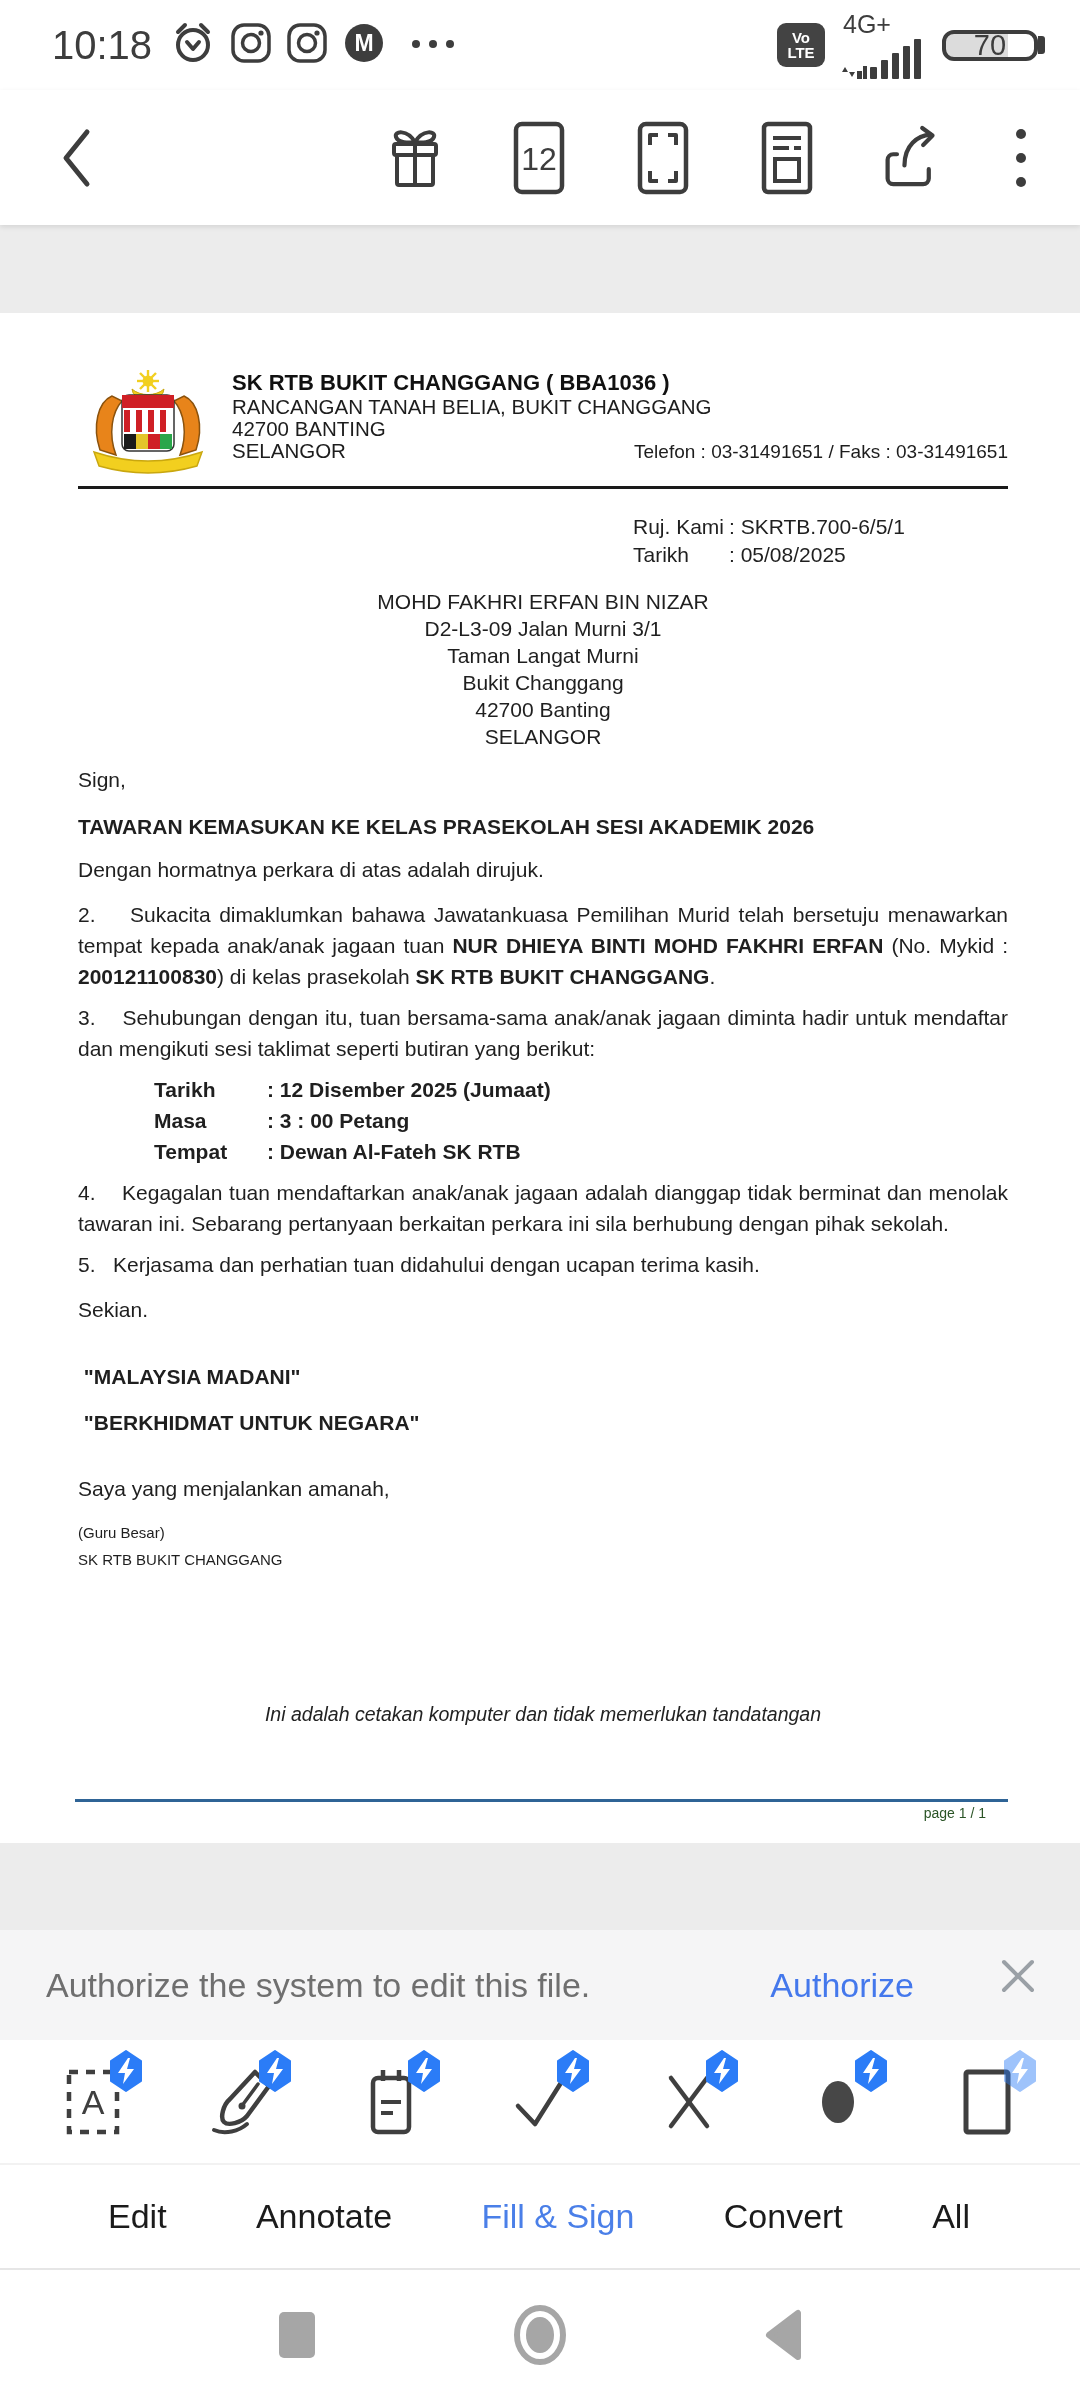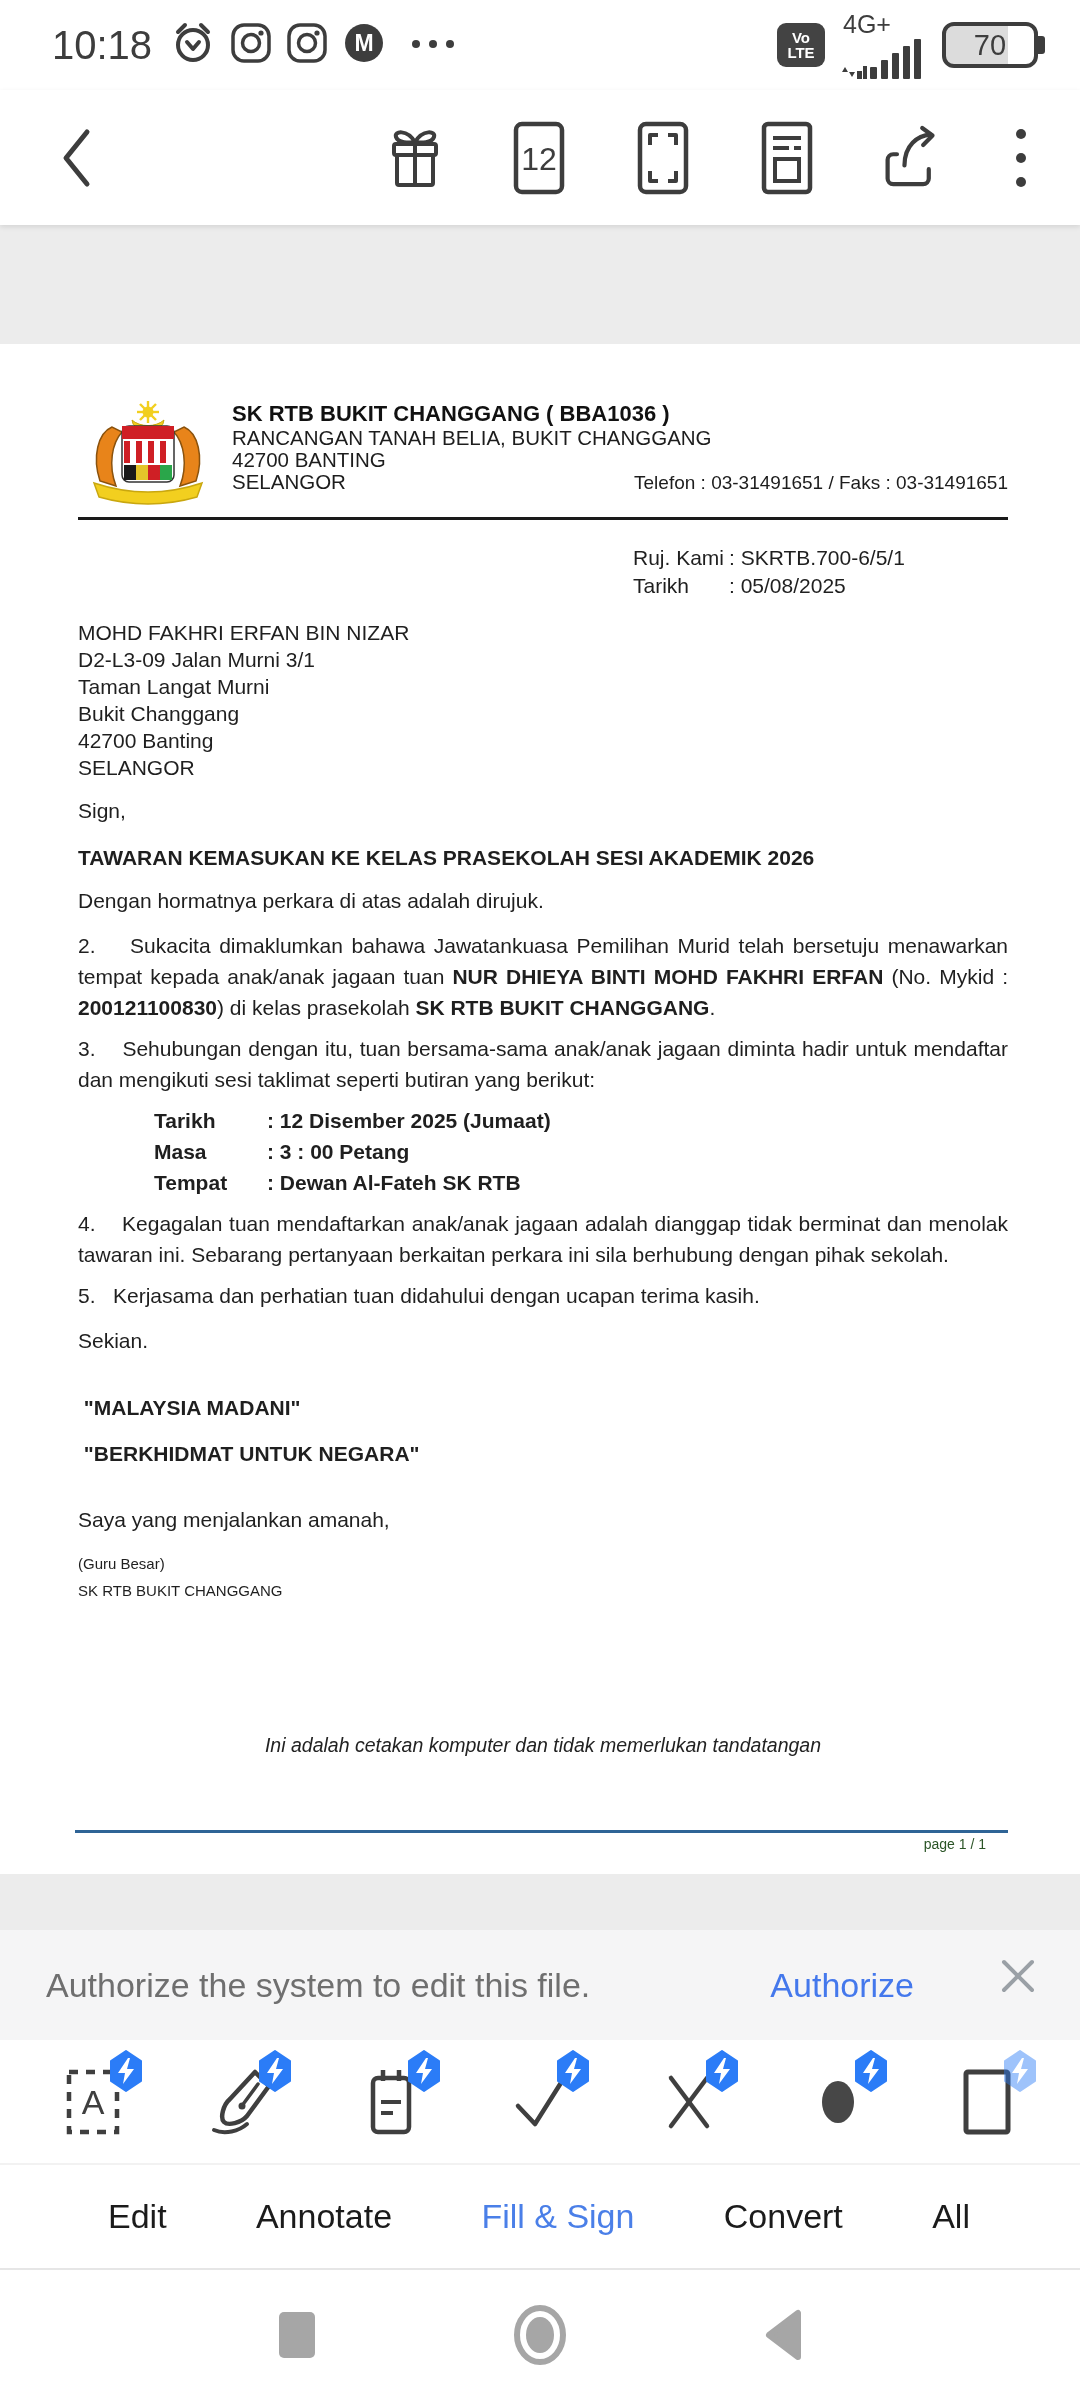--- a/index.html
+++ b/index.html
@@ -13,48 +13,48 @@
   .status-bar { height:90px; background:#fff; display:flex; align-items:center; padding:0 42px 0 52px; flex:0 0 auto; }
   .sb-left { display:flex; align-items:center; gap:14px; }
   .sb-time { font-size:40px; color:#3d3d3d; letter-spacing:0; margin-right:4px; }
   .sb-right { margin-left:auto; display:flex; align-items:center; gap:16px; }
   .volte { width:48px; height:44px; background:#434343; border-radius:9px; color:#fff;
            display:flex; flex-direction:column; align-items:center; justify-content:center; line-height:1; }
   .volte span { font-size:15px; font-weight:bold; }
   .netblock { display:flex; flex-direction:column; align-items:flex-start; line-height:1; }
   .netlabel { font-size:25px; color:#3d3d3d; margin-left:2px; }
   .netbars { display:flex; align-items:flex-end; gap:3px; margin-top:2px; }
-  .battery { position:relative; width:96px; height:46px; border:4px solid #3d3d3d; border-radius:12px;
+  .battery { position:relative; width:96px; height:31px; border:4px solid #3d3d3d; border-radius:12px;
              background:linear-gradient(to right,#dcdcdc 0 70%, #fff 70%);
              display:flex; align-items:center; justify-content:center; }
   .battery .pct { font-size:29px; color:#3d3d3d; }
   .battery .nub { position:absolute; right:-11px; top:50%; transform:translateY(-50%);
                   width:7px; height:18px; background:#3d3d3d; border-radius:0 3px 3px 0; }
   
   .toolbar { height:135px; background:#fff; display:flex; align-items:center; padding:0 44px 0 48px;
              box-shadow:0 2px 5px rgba(0,0,0,0.10); position:relative; z-index:3; flex:0 0 auto; }
   .tb-spacer { flex:1; }
   .tb-group { display:flex; align-items:center; gap:66px; }
   .tb-btn { display:flex; align-items:center; justify-content:center; width:58px; height:78px; }
   
-  .doc-area { height:1705px; background:#ececec; padding-top:119px; flex:0 0 auto; }
+  .doc-area { height:1705px; background:#ececec; padding-top:88px; flex:0 0 auto; }
   .page { background:#fff; width:1080px; height:1530px; position:relative;
           padding:55px 72px 0 78px; color:#1f1f1f; }
   .letterhead { display:flex; gap:14px; }
   .crest { flex:0 0 140px; }
   .lh-text { flex:1; padding-top:2px; }
   .lh-title { font-size:22px; font-weight:bold; color:#111; line-height:26px; }
   .lh-line { font-size:20.5px; line-height:22px; color:#1d1d1d; }
   .lh-last { display:flex; align-items:baseline; }
   .lh-contact { margin-left:auto; font-size:19px; color:#1d1d1d; }
   .rule { height:3px; background:#1a1a1a; margin-top:6px; }
   .ref-block { margin-left:555px; margin-top:24px; font-size:21px; line-height:28px; }
   .ref-row { display:flex; }
   .ref-label { width:96px; }
-  .recipient { margin-top:19px; font-size:21px; line-height:27px; }
+  .recipient { margin-top:19px; font-size:21px; line-height:27px;text-align:center; }
   .salutation { margin-top:16px; font-size:21px; line-height:27px; }
   .subject { margin-top:20px; font-size:21px; font-weight:bold; line-height:27px; }
   .para { font-size:21px; line-height:31px; }
   .jst { text-align:justify; } .p-top14 { margin-top:14px; } .p-top10 { margin-top:10px; }
   .details { margin-top:10px; font-size:21px; font-weight:bold; line-height:31px; margin-left:76px; }
   .det-row { display:flex; }
   .det-label { width:113px; }
   .closing { margin-top:14px; font-size:21px; line-height:31px; }
   .slogan1 { margin-top:36px; font-size:21px; font-weight:bold; line-height:31px; }
   .slogan2 { margin-top:15px; font-size:21px; font-weight:bold; line-height:31px; }

